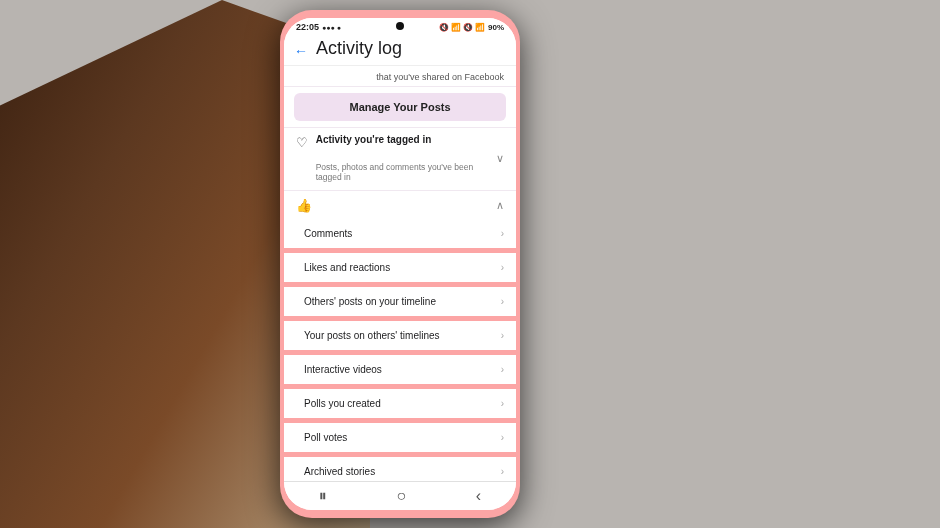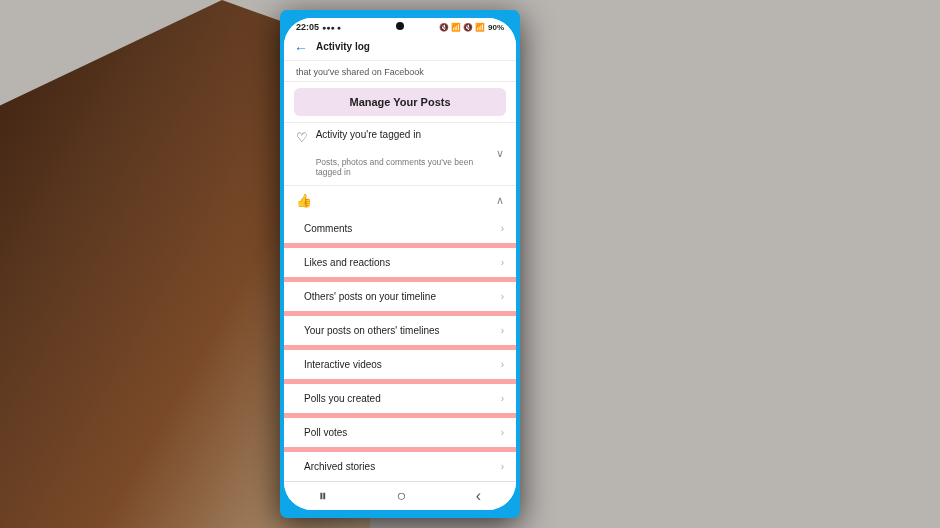--- a/index.html
+++ b/index.html
@@ -36,22 +36,22 @@
       z-index: 2;
     }
 
     
     .phone {
       position: absolute;
       left: 280px;
       top: 10px;
       width: 240px;
       height: 508px;
-      background: #0ea5e9;
-      border-radius: 7px;
+      background: #fca5a5;
+      border-radius: 32px;
       box-shadow: 0 8px 32px rgba(0,0,0,0.7);
       z-index: 3;
       overflow: hidden;
       display: flex;
       flex-direction: column;
     }
 
     .phone-screen {
       margin: 8px 4px 8px 4px;
       border-radius: 28px;
@@ -95,40 +95,41 @@
       gap: 8px;
       flex-shrink: 0;
       border-bottom: 1px solid #eee;
     }
     .back-arrow {
       font-size: 14px;
       color: #1877f2;
       cursor: pointer;
     }
     .header-title {
-      font-size: 10px;
-      font-weight: 700;
+      font-size: 18px;
+      font-weight: 400;
       color: #1c1c1e;
     }
 
     
     .content {
       flex: 1;
       overflow-y: auto;
       background: #fff;
       scrollbar-width: none;
     }
     .content::-webkit-scrollbar { display: none; }
 
     
     .top-desc {
       font-size: 9px;
       color: #555;
       padding: 6px 12px 4px;
       border-bottom: 1px solid #f0e8f0;
+      text-align: right;
     }
 
     
     .section-button {
       margin: 6px 10px;
       background: #f0e0f0;
       border: none;
       border-radius: 6px;
       padding: 8px 29px;
       font-size: 11px;
@@ -155,21 +156,21 @@
       flex: 1;
     }
     .section-icon {
       font-size: 13px;
       color: #555;
       margin-top: 1px;
     }
     .section-info {}
     .section-title {
       font-size: 10px;
-      font-weight: 400;
+      font-weight: 700;
       color: #1c1c1e;
     }
     .section-subtitle {
       font-size: 8.5px;
       color: #777;
       margin-top: 17px;
     }
     .chevron {
       font-size: 11px;
       color: #888;

